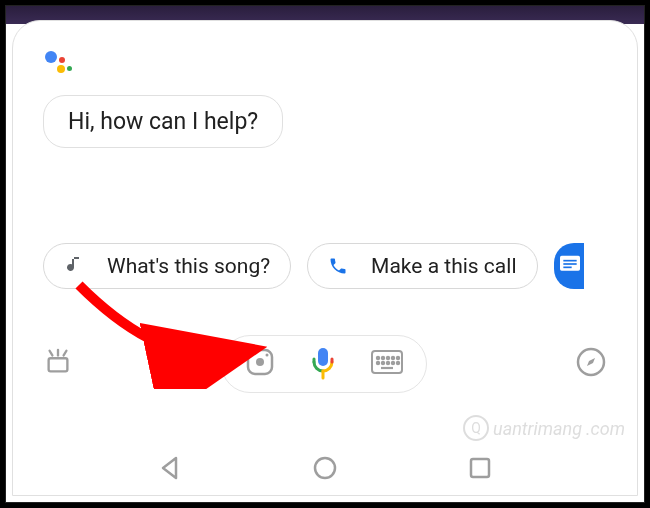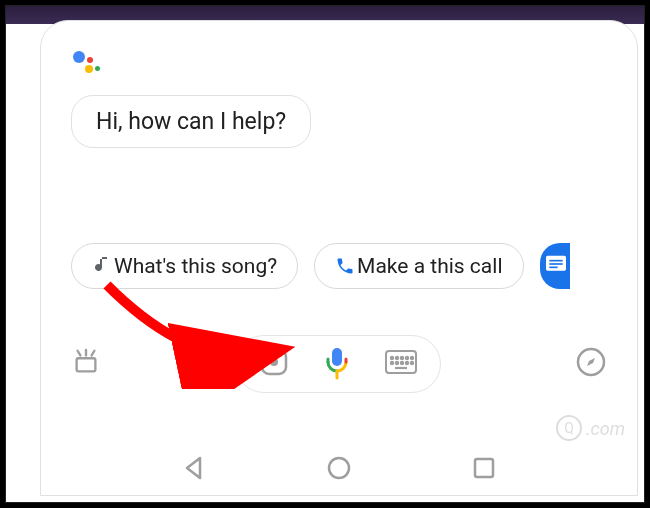--- a/index.html
+++ b/index.html
@@ -30,21 +30,20 @@
     .card {
       position: absolute;
       top: 14px;
       left: 6px;
       right: 6px;
       bottom: 6px;
       background: #fff;
       border-radius: 28px 28px 0 0;
       border: 1px solid #e0e0e0;
       padding-top: 22px;
-      margin-left: 28px;
     }
     .assistant-logo {
       position: absolute;
       top: 30px;
       left: 32px;
     }
     .logo-dots {
       position: relative;
       width: 28px;
       height: 26px;
@@ -74,21 +73,21 @@
       overflow: hidden;
     }
     .chip {
       border: 1px solid #d8d8d8;
       border-radius: 26px;
       padding: 10px 20px;
       font-size: 21px;
       color: #212121;
       display: flex;
       align-items: center;
-      gap: 2px;
+      gap: 23px;
       background: #fff;
       white-space: nowrap;
     }
     .chip-icon { width: 20px; height: 20px; display: flex; align-items: center; justify-content: center; }
     .note-icon svg { width: 14px; height: 18px; }
     .phone-icon svg { width: 20px; height: 20px; }
     .msg-chip {
       background: #1A73E8;
       border: none;
       width: 30px;
@@ -288,17 +287,18 @@
           <marker id="ah" markerWidth="12" markerHeight="12" refX="9" refY="5" orient="auto">
             <path d="M0 0 L12 5 L0 10 Z" fill="#FF0000"></path>
           </marker>
         </defs>
         <path d="M6 6 Q 90 90 165 74" stroke="#FF0000" stroke-width="10" fill="none" marker-end="url(#ah)"></path>
       </svg>
     </div>
 
     <div class="watermark">
       <span class="watermark-icon">Q</span>
+      <span>uantrimang</span>
         <span>.com</span>
     </div>
 
   </div>
 </div>
 
 </body></html>

